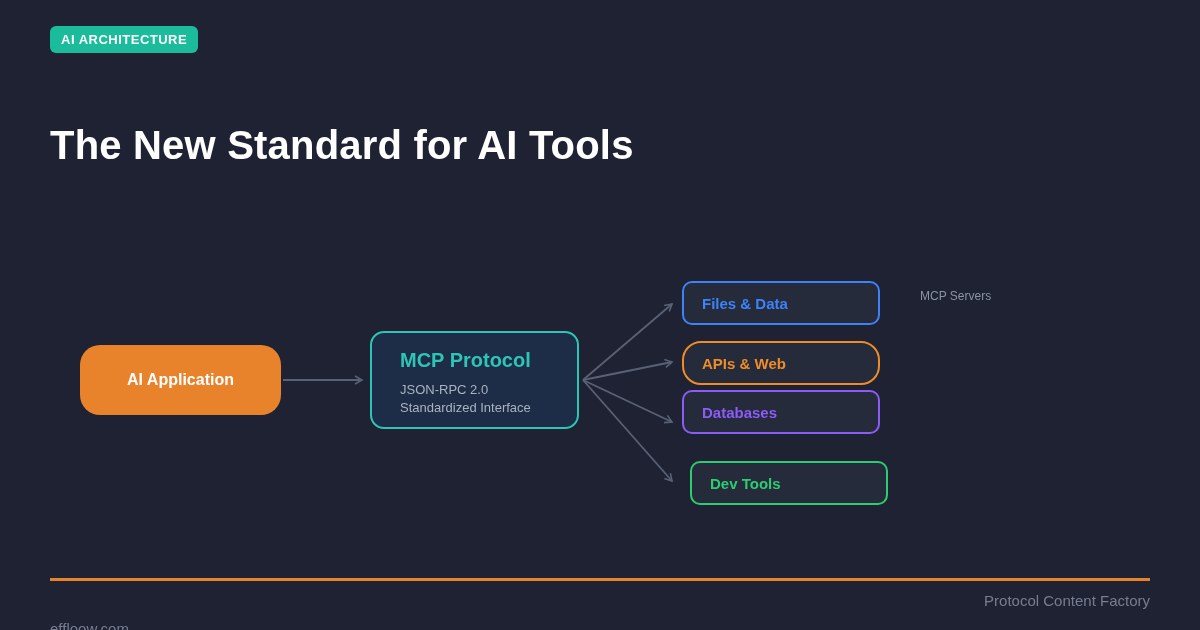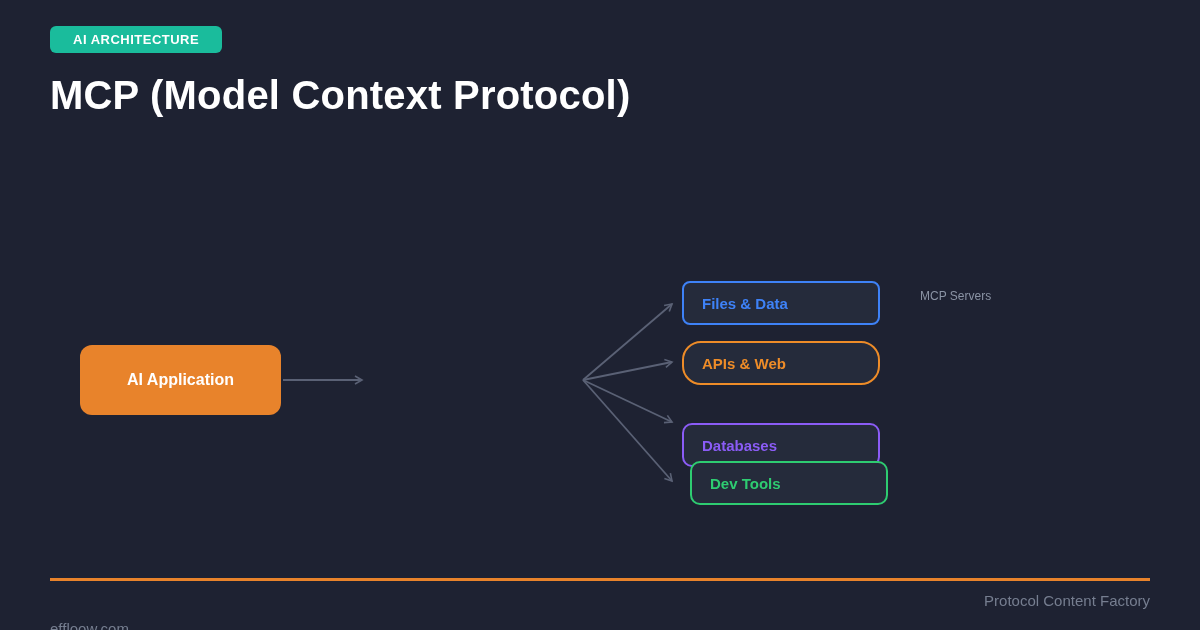--- a/index.html
+++ b/index.html
@@ -2,33 +2,33 @@
 <html><head>
 <meta charset="utf-8">
 <style>
   html, body { margin: 0; padding: 0; }
   body { width: 1200px; height: 630px; overflow: hidden;
          font-family: "Liberation Sans", sans-serif; }
   .canvas { position: relative; width: 1200px; height: 630px;
             background: #1e2232; }
 
   .badge { position: absolute; left: 50px; top: 26px;
-           padding: 6px 23px; border-radius: 6px;
+           padding: 6px 11px; border-radius: 6px;
            font-size: 13px; font-weight: 700; letter-spacing: 0.5px;
            color: #ffffff; }
 
   .title { position: absolute; left: 50px; top: 70px; margin: 0;
            font-size: 40px; line-height: 50px; font-weight: 700;
            color: #ffffff; letter-spacing: 0.2px; }
 
   .arrows { position: absolute; left: 0; top: 0; width: 1200px; height: 630px;
             pointer-events: none; }
 
   .node-client { position: absolute; left: 80px; top: 345px;
-                 width: 201px; height: 70px; border-radius: 12px;
+                 width: 201px; height: 70px; border-radius: 20px;
                  display: flex; align-items: center; justify-content: center;
                  font-size: 16px; font-weight: 700; color: #ffffff; }
 
   .node-protocol { position: absolute; left: 370px; top: 331px;
                    width: 209px; height: 98px; box-sizing: border-box;
                    border: 2px solid #2ec4b6; border-radius: 14px;
                    background: #1d2d47; padding: 16px 0 0 28px; }
   .node-protocol .p-title { font-size: 20px; font-weight: 700; margin-bottom: 9px; }
   .node-protocol .p-sub { font-size: 13px; line-height: 18px; color: #a9b2bf; }
 
@@ -48,50 +48,55 @@
   .footer-right { position: absolute; right: 50px; top: 592px;
                   font-size: 15px; color: #767e90; }
 </style>
 </head>
 <body>
 
 <div class="canvas" style="background: rgb(30, 34, 50);">
 
   <div class="badge" style="background: rgb(26, 188, 156);">AI ARCHITECTURE</div>
 
-  <h1 class="title"><span>MCP (Model Context Protocol)</span><br></h1>
+  <h1 class="title"><br><span>The New Standard for AI Tools</span></h1>
 
   <svg class="arrows" viewBox="0 0 1200 630" xmlns="http://www.w3.org/2000/svg">
     <defs>
       <marker id="arrowhead" markerWidth="12" markerHeight="12" refX="8" refY="5" orient="auto" markerUnits="userSpaceOnUse">
         <path class="connector-marker" d="M1,1 L8,5 L1,9" fill="none" stroke-width="1.6" stroke="#5a6175"></path>
       </marker>
     </defs>
     <g fill="none" stroke-width="1.8">
       <line class="connector" x1="283" y1="380" x2="362" y2="380" marker-end="url(#arrowhead)" stroke="#5a6175"></line>
       <line class="connector" x1="583" y1="380" x2="672" y2="304" marker-end="url(#arrowhead)" stroke="#5a6175"></line>
       <line class="connector" x1="583" y1="380" x2="672" y2="362" marker-end="url(#arrowhead)" stroke="#5a6175"></line>
       <line class="connector" x1="583" y1="380" x2="672" y2="422" marker-end="url(#arrowhead)" stroke="#5a6175"></line>
       <line class="connector" x1="583" y1="380" x2="672" y2="481" marker-end="url(#arrowhead)" stroke="#5a6175"></line>
     </g>
   </svg>
 
   <div class="node-client" style="background: rgb(232, 131, 43);">
     <span>AI Application</span>
   </div>
 
+  <div class="node-protocol" style="border-color: rgb(46, 196, 182); background: rgb(29, 45, 71);">
+    <div class="p-title" style="color: rgb(46, 196, 182);">MCP Protocol</div>
+    <div class="p-sub">JSON-RPC 2.0</div>
+    <div class="p-sub">Standardized Interface</div>
+  </div>
 
   <div id="server-list">
-      <div class="server-node" style="top: 281px; border-color: rgb(62, 130, 247); color: rgb(62, 130, 247); border-radius: 8px;">
+      <div class="server-node" style="top: 281px; border-color: rgb(62, 130, 247); color: rgb(62, 130, 247);">
     <span>Files &amp; Data</span>
   </div>
       <div class="server-node" style="top: 341px; border-color: rgb(238, 140, 40); color: rgb(238, 140, 40); border-radius: 19px;">
     <span>APIs &amp; Web</span>
   </div>
-      <div class="server-node" style="top: 423px; border-color: rgb(139, 92, 246); color: rgb(139, 92, 246);">
+      <div class="server-node" style="top: 390px; border-color: rgb(139, 92, 246); color: rgb(139, 92, 246);">
     <span>Databases</span>
   </div>
       <div class="server-node" style="top: 461px; border-color: rgb(46, 204, 113); color: rgb(46, 204, 113); margin-left: 8px;">
     <span>Dev Tools</span>
   </div>
     </div>
 
   <div class="servers-label">MCP Servers</div>
 
   <div class="footer-line" style="background: rgb(232, 131, 43);"></div>

